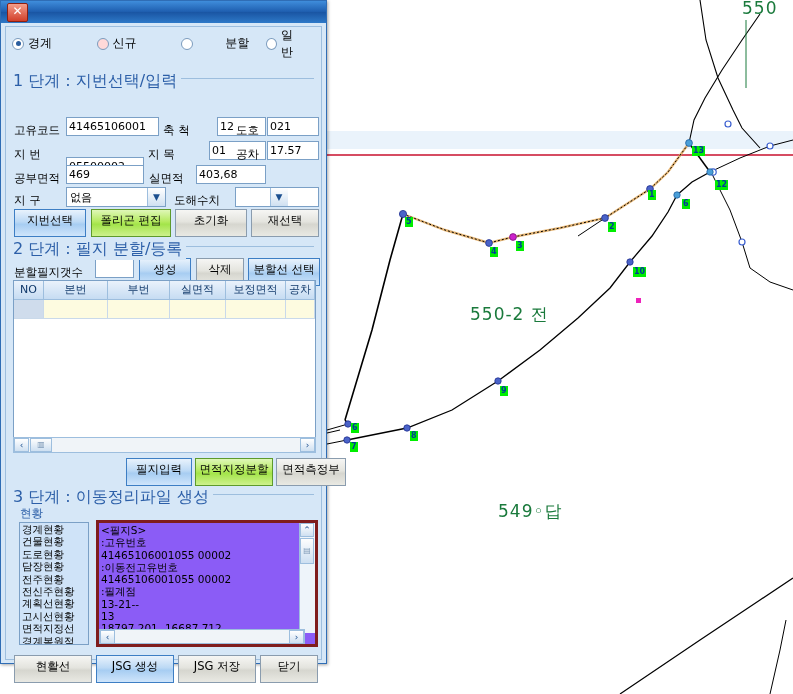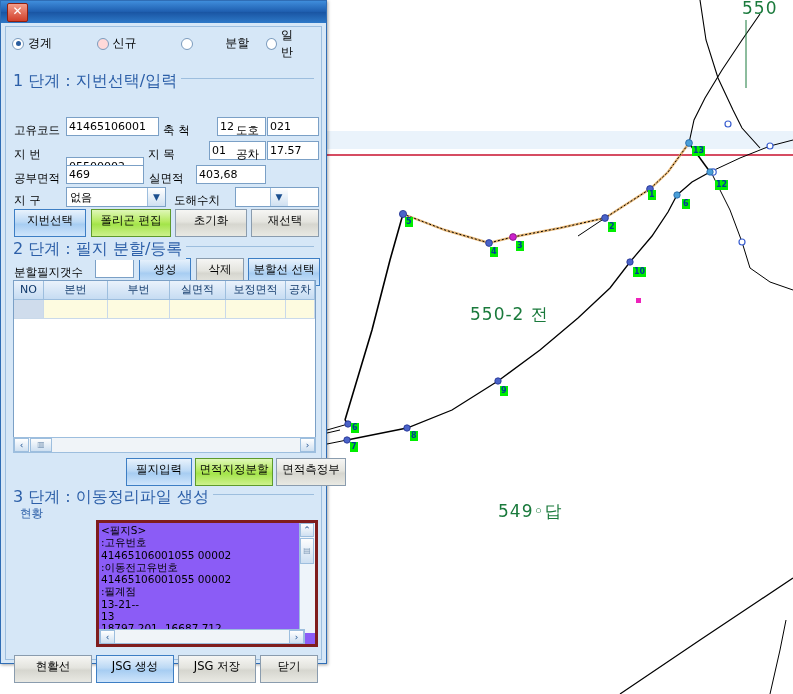--- a/index.html
+++ b/index.html
@@ -545,20 +545,33 @@
       </div>
 
       <div class="btn blue" style="left:120px;top:431px; width:66px;">필지입력</div>
       <div class="btn green" style="left:189px;top:431px; width:78px;">면적지정분할</div>
       <div class="btn" style="left:270px;top:431px; width:70px;">면적측정부</div>
 
       <div class="group-cap" style="left:7px; top:460px;">3 단계 : 이동정리파일 생성</div>
       <div class="group-line" style="left:160px; top:467px; width:148px;"></div>
       <div class="lbl" style="left:14px; top:479px; color:#2c5fa8;">현황</div>
 
+      <div id="listbox">
+        <div>경계현황</div>
+        <div>건물현황</div>
+        <div>도로현황</div>
+        <div>담장현황</div>
+        <div>전주현황</div>
+        <div>전신주현황</div>
+        <div>계획선현황</div>
+        <div>고시선현황</div>
+        <div>면적지정선</div>
+        <div>경계복원점</div>
+
+      </div>
 
       <div id="textbox">
         <div id="text-content">&lt;필지S&gt;
 :고유번호
 41465106001055 00002
 :이동전고유번호
 41465106001055 00002
 :필계점
 13-21--
 13

